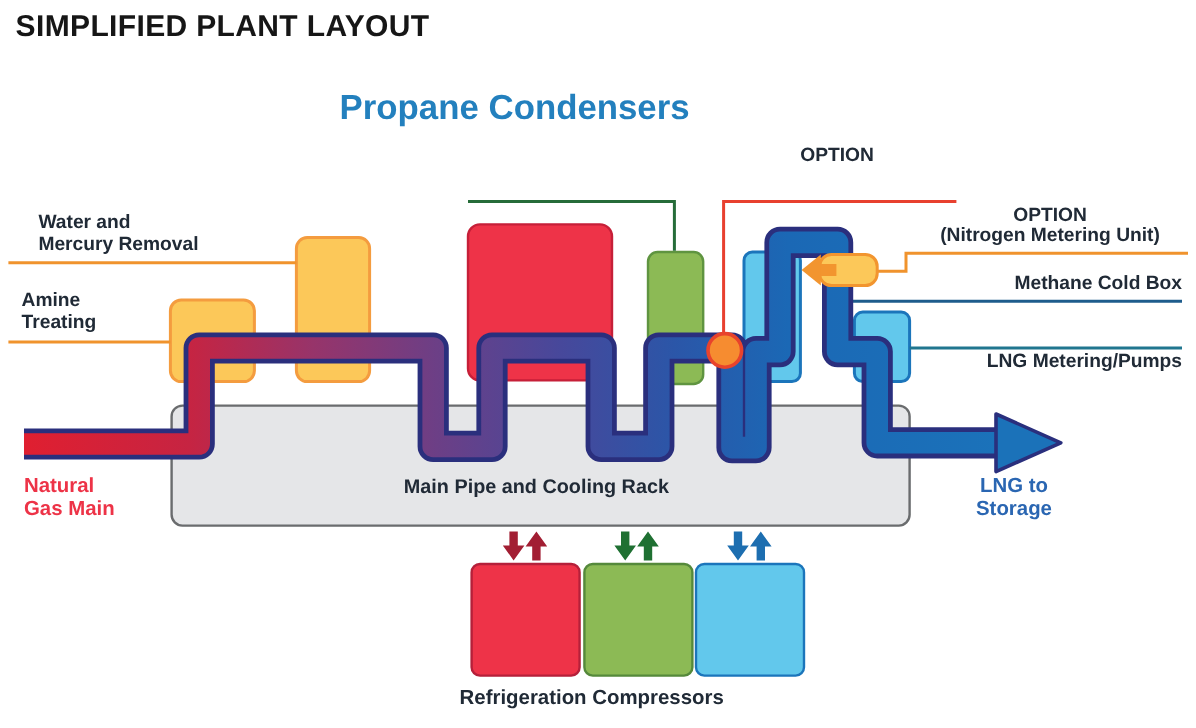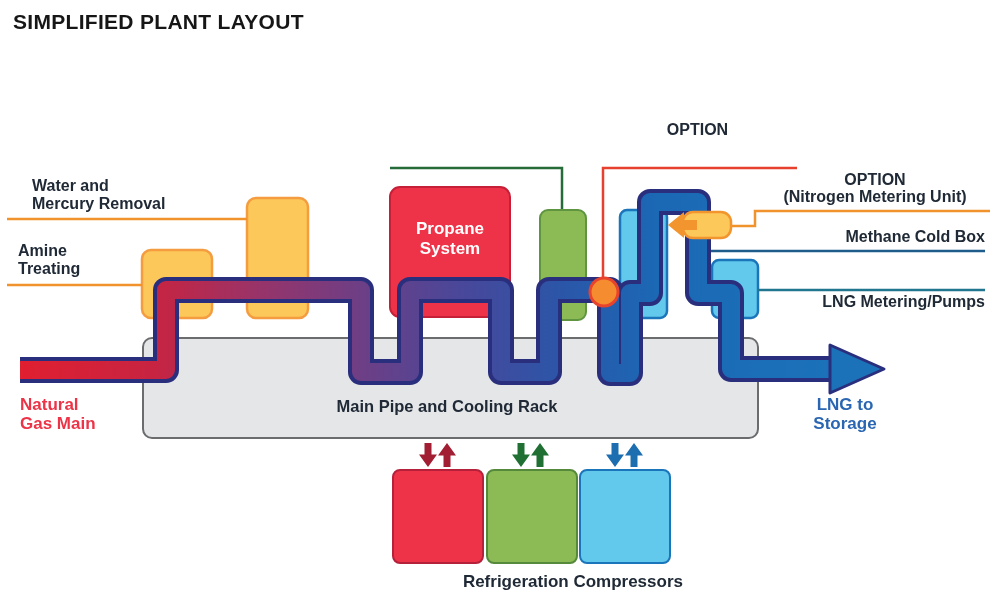--- a/index.html
+++ b/index.html
@@ -3,33 +3,33 @@
 <meta charset="utf-8">
 <style>
   html,body{margin:0;padding:0;background:#fff;}
   #stage{
     position:relative;width:997px;height:607px;overflow:hidden;
     font-family:"Liberation Sans",sans-serif;background:#fff;
   }
   #stage svg{position:absolute;left:0;top:0;}
   .lbl{position:absolute;font-weight:bold;color:var(--label_dark,#202A36);
        font-size:16px;line-height:17.5px;white-space:nowrap;}
-  .title{left:13px;top:5px;font-size:21px;line-height:34px;letter-spacing:.3px;color:#161616;}
+  .title{left:13px;top:5px;font-size:25px;line-height:34px;letter-spacing:.3px;color:#161616;}
   .heading{left:283px;top:82px;font-size:29px;color:var(--heading_blue,#2380BE);}
   .ethylene{left:388px;top:143px;}
   .opt-heavies{left:595px;top:122px;width:205px;text-align:center;line-height:16.5px;}
   .opt-nitrogen{left:755px;top:172px;width:240px;text-align:center;line-height:16.5px;}
   .methane{right:12px;top:228px;text-align:right;}
   .lngmeter{right:12px;top:265px;text-align:right;margin-top:28px;}
   .water{left:18px;top:177px;margin-left:14px;}
   .amine{left:18px;top:242px;}
   .natgas{left:20px;top:395px;font-size:17px;line-height:19px;color:var(--natural_gas_red,#ED3347);}
   .lngstore{left:795px;top:395px;width:100px;text-align:center;font-size:17px;line-height:19px;color:var(--lng_blue,#2A66B2);}
   .rack-lbl{left:143px;top:398px;width:608px;text-align:center;font-size:16.5px;}
-  .compr-lbl{left:383px;top:573px;width:300px;text-align:right;font-size:17px;}
+  .compr-lbl{left:383px;top:573px;width:300px;text-align:left;font-size:17px;}
   .propane-txt{left:390px;top:219px;width:120px;text-align:center;font-size:17px;line-height:20px;color:#ffffff;}
 </style>
 </head>
 <body>
 
 <div id="stage">
 
   <svg width="997" height="607" viewBox="0 0 997 607">
     <defs>
       <linearGradient id="pipeGrad" gradientUnits="userSpaceOnUse" x1="20" y1="0" x2="880" y2="0">
@@ -82,20 +82,21 @@
 
     <path d="M424.5 443 L431.5 443 L431.5 454.5 L437 454.5 L428 467 L419 454.5 L424.5 454.5 Z" fill="var(--arrow_dark_red,#A21E33)"></path>
     <path d="M447 443 L456 455.5 L450.5 455.5 L450.5 467 L443.5 467 L443.5 455.5 L438 455.5 Z" fill="var(--arrow_dark_red,#A21E33)"></path>
     <path d="M517.5 443 L524.5 443 L524.5 454.5 L530 454.5 L521 467 L512 454.5 L517.5 454.5 Z" fill="var(--arrow_dark_green,#1F7032)"></path>
     <path d="M540 443 L549 455.5 L543.5 455.5 L543.5 467 L536.5 467 L536.5 455.5 L531 455.5 Z" fill="var(--arrow_dark_green,#1F7032)"></path>
     <path d="M611.5 443 L618.5 443 L618.5 454.5 L624 454.5 L615 467 L606 454.5 L611.5 454.5 Z" fill="var(--arrow_steel_blue,#1D6EB0)"></path>
     <path d="M634 443 L643 455.5 L637.5 455.5 L637.5 467 L630.5 467 L630.5 455.5 L625 455.5 Z" fill="var(--arrow_steel_blue,#1D6EB0)"></path>
   </svg>
 
   <div class="lbl title">SIMPLIFIED PLANT LAYOUT</div>
+  <div class="lbl heading">Propane Condensers</div>
 
   <div class="lbl water">
     <div>Water and</div>
     <div>Mercury Removal</div>
   </div>
   <div class="lbl amine">
     <div>Amine</div>
     <div>Treating</div>
   </div>
 
@@ -104,24 +105,20 @@
     <div>OPTION</div>
   </div>
   <div class="lbl opt-nitrogen">
     <div>OPTION</div>
     <div>(Nitrogen Metering Unit)</div>
   </div>
 
   <div class="lbl methane">Methane Cold Box</div>
   <div class="lbl lngmeter">LNG Metering/Pumps</div>
 
-  <div class="lbl propane-txt">
-    <div>Propane</div>
-    <div>System</div>
-  </div>
 
   <div class="lbl natgas">
     <div>Natural</div>
     <div>Gas Main</div>
   </div>
   <div class="lbl lngstore">
     <div>LNG to</div>
     <div>Storage</div>
   </div>
 

